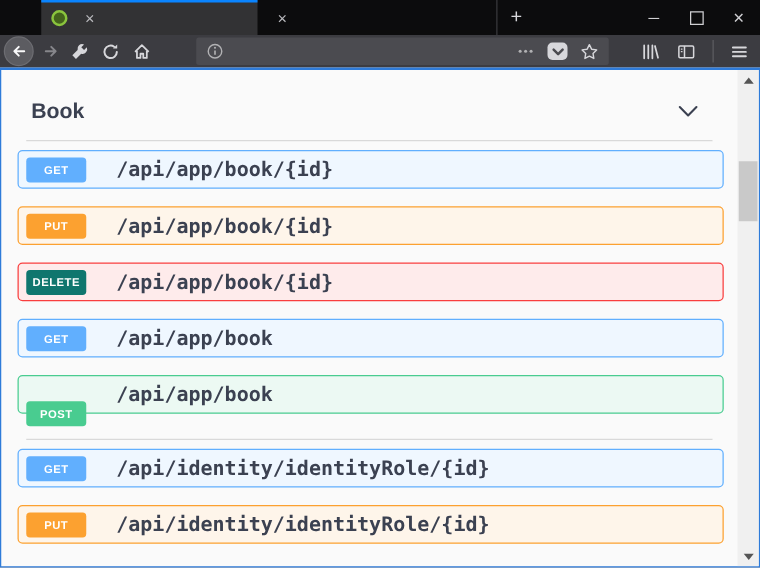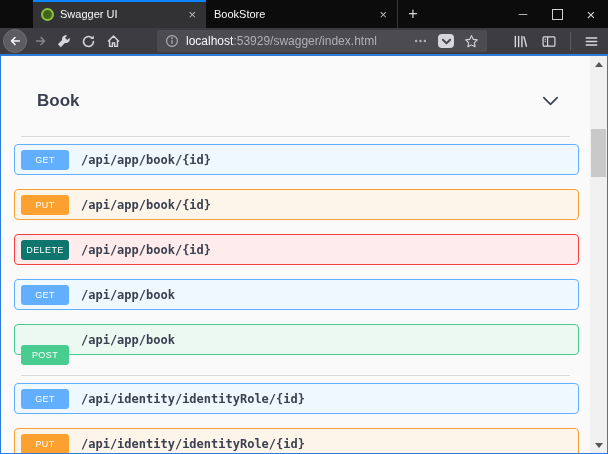--- a/index.html
+++ b/index.html
@@ -48,30 +48,30 @@
   .right-tools{margin-left:auto;display:flex;align-items:center;gap:13px;margin-right:9px;}
   .tool-sep{width:1px;height:18px;background:#5c5c61;}
 
   
   .content{position:absolute;top:54px;left:0;right:0;bottom:0;background:#fafafa;
     border:1px solid #2e7bd9;border-top:2px solid #2e7bd9;box-sizing:border-box;overflow:hidden;}
   .page{margin:0 28px 0 13px;}
   .section{margin-top:19px;}
   .section.s-role{margin-top:20px;}
   .section-head{display:flex;align-items:center;}
-  .section-title{margin:16px;padding-left:7px;font-size:17px;font-weight:bold;color:#3b4151;line-height:20px;}
+  .section-title{margin:4px;padding-left:7px;font-size:17px;font-weight:bold;color:#3b4151;line-height:20px;}
   .section-chevron{margin-left:auto;margin-right:20px;display:flex;}
   .section-divider{height:1px;background:#d9d9d9;margin:9px 9px 0 7px;}
   .endpoint-row{display:flex;align-items:center;height:31px;box-sizing:border-box;
     border:1px solid;border-radius:4px;margin-top:14px;}
   .endpoint-row.first{margin-top:7px;}
   .method-badge{flex:none;margin-left:6px;width:48px;height:20px;border-radius:3px;
-    color:#fff;font-size:9px;font-weight:normal;letter-spacing:.4px;line-height:20px;text-align:center;}
-  .endpoint-path{margin-left:12px;font-family:"DejaVu Sans Mono","Liberation Mono",monospace;
-    font-weight:bold;font-size:12px;color:#3b4151;white-space:nowrap;}
+    color:#fff;font-size:9px;font-weight:bold;letter-spacing:.4px;line-height:20px;text-align:center;}
+  .endpoint-path{margin-left:24px;font-family:"DejaVu Sans Mono","Liberation Mono",monospace;
+    font-weight:bold;font-size:16px;color:#3b4151;white-space:nowrap;}
 
   
   .scrollbar{position:absolute;top:0;right:0;bottom:0;width:17px;background:#f0f0f0;}
   .scroll-arrow{position:absolute;left:0;width:17px;height:16px;display:flex;align-items:center;justify-content:center;}
   .scroll-arrow.up{top:0;}
   .scroll-arrow.down{bottom:0;}
   .tri-up{width:0;height:0;border-left:4px solid transparent;border-right:4px solid transparent;border-bottom:5px solid #555;}
   .tri-down{width:0;height:0;border-left:4px solid transparent;border-right:4px solid transparent;border-top:5px solid #555;}
   .scroll-thumb{position:absolute;left:1px;width:15px;top:73px;height:48px;background:#c9c9c9;}
 
@@ -80,26 +80,24 @@
 </head>
 <body>
 
 <div class="window">
 
   <div class="tabbar">
     <div class="tab-drag-space"></div>
 
     <div class="tab active t1">
       <span class="favicon"></span>
-      <span class="tab-title">Swagger UI</span>
       <span class="tab-close">×</span>
     </div>
 
     <div class="tab t2">
-      <span class="tab-title">BookStore</span>
       <span class="tab-close">×</span>
     </div>
 
     <div class="newtab">+</div>
 
     <div class="win-controls">
       <div class="win-btn">
           <span>─</span>
         </div>
       <div class="win-btn">
@@ -145,21 +143,20 @@
     </div>
 
     <div class="urlbar">
       <span class="url-info">
         <svg width="14" height="14" viewBox="0 0 16 16" fill="none" stroke="currentColor" stroke-width="1.3">
             <circle cx="8" cy="8" r="6.2"></circle>
             <path d="M8 7.2v4" stroke-width="1.5"></path>
             <circle cx="8" cy="4.8" r="0.4" fill="currentColor" stroke-width="1.2"></circle>
           </svg>
       </span>
-      <span class="url-text"><span class="url-host">localhost</span><span class="url-rest">:53929/swagger/index.html</span></span>
       <span class="url-actions">
         <span class="dots-icon">
           <svg width="15" height="14" viewBox="0 0 16 16" fill="currentColor">
               <circle cx="3" cy="8" r="1.4"></circle>
               <circle cx="8" cy="8" r="1.4"></circle>
               <circle cx="13" cy="8" r="1.4"></circle>
             </svg>
         </span>
         <span class="pocket-badge">
           <svg width="11" height="9" viewBox="0 0 12 10" fill="none" stroke="#4b4b50" stroke-width="2.2" stroke-linecap="round" stroke-linejoin="round">

